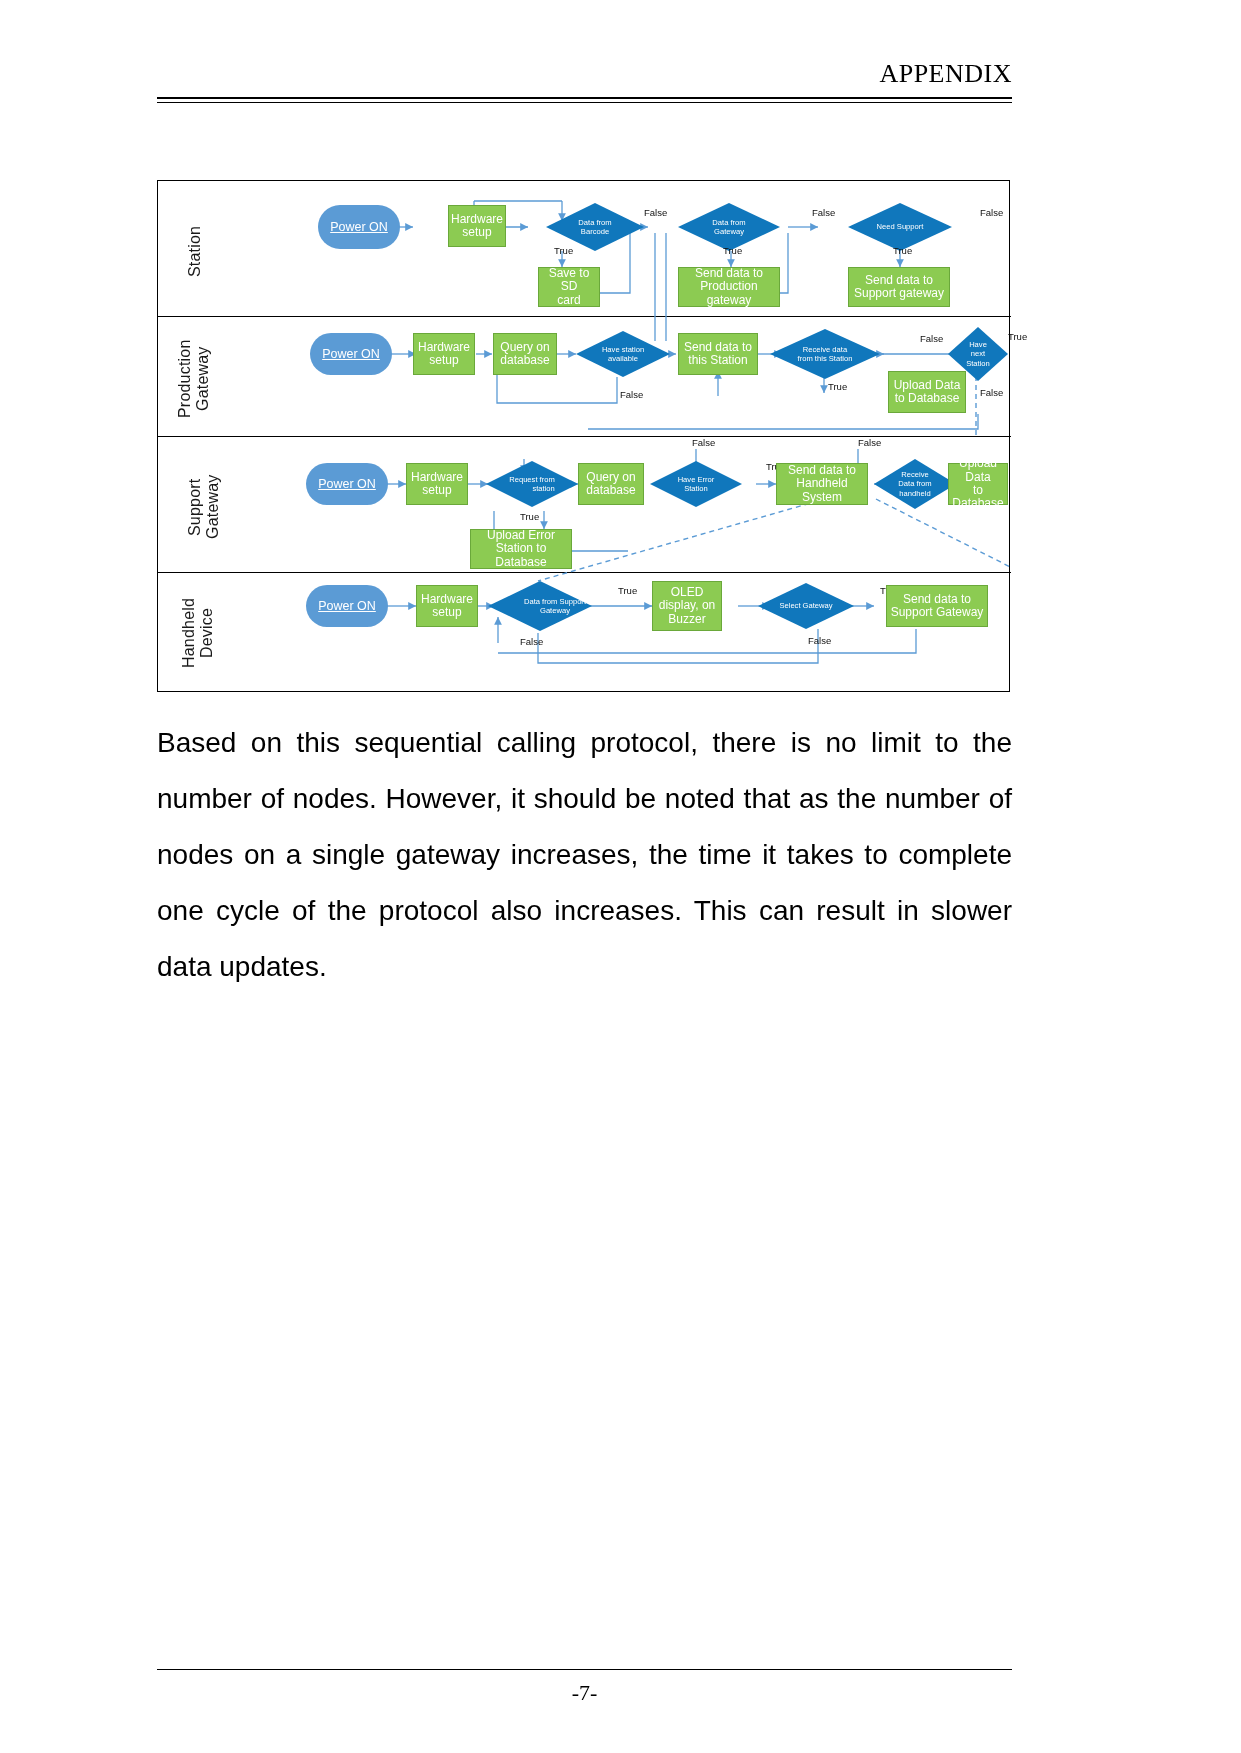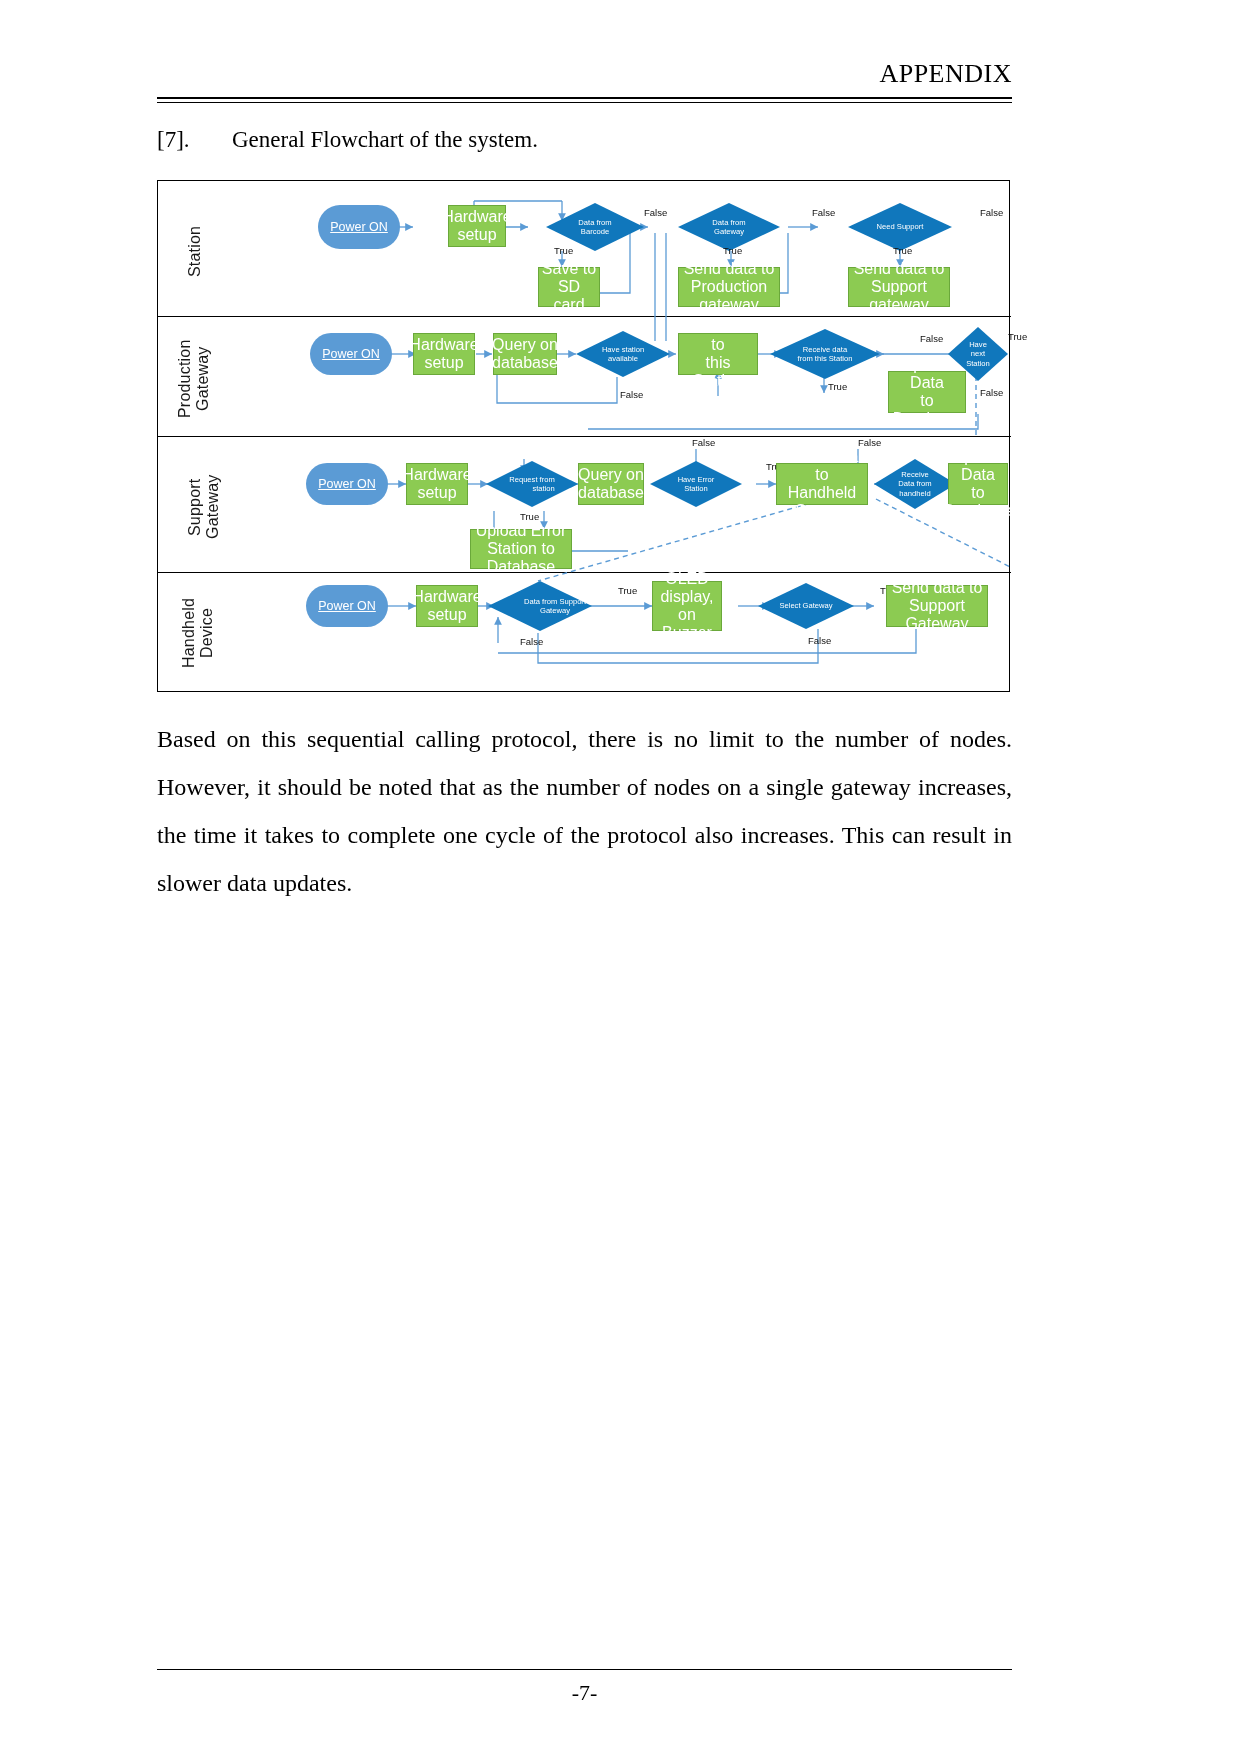--- a/index.html
+++ b/index.html
@@ -74,21 +74,21 @@
   }
   .terminator{
     background:#5b9bd5;
     border-radius:22px;
     font-size:12.5px;
     text-decoration:underline;
   }
   .process{
     background:#8ccb52;
     border:1px solid #6aa83a;
-    font-size:16px;
+    font-size:12px;
   }
   .decision{
     background:transparent;
     font-size:7.6px;
     color:#ffffff;
   }
   .decision .dia{
     position:absolute; inset:0;
     background:#1077bc;
     clip-path:polygon(50% 0,100% 50%,50% 100%,0 50%);
@@ -110,22 +110,22 @@
     padding-left:22px;
   }
   svg.overlay{
     position:absolute; left:0; top:0; width:853px; height:512px;
     pointer-events:none;
   }
 
   
   .bodytext{
     position:absolute; left:157px; top:715px; width:855px;
-    font-family:Liberation Serif, serif;
-    font-size:24px;
+    font-family:Liberation Sans, sans-serif;
+    font-size:28px;
     line-height:2.0;
     text-align:justify;
   }
 
   
   .foot-rule{
     position:absolute; left:157px; top:1669px; width:855px;
     border-top:1.4px solid #000;
   }
   .foot-num{
@@ -137,23 +137,20 @@
 </head>
 <body>
 
 <div class="page">
 
   <div class="hdr">
     <div class="hdr-title">APPENDIX</div>
   </div>
   <div class="hdr-rule"></div>
 
-  <div class="caption">
-    <span class="num">[7].</span><span>General Flowchart of the system.</span>
-  </div>
 
   <div class="figure">
 
     <div class="lane" style="top:0;height:136px;">
       <div class="lane-label" style="left:28px;top:30px;height:80px;">Station</div>
     </div>
     <div class="lane" style="top:136px;height:120px;">
       <div class="lane-label" style="left:18px;top:12px;height:100px;">Production
 Gateway</div>
     </div>

